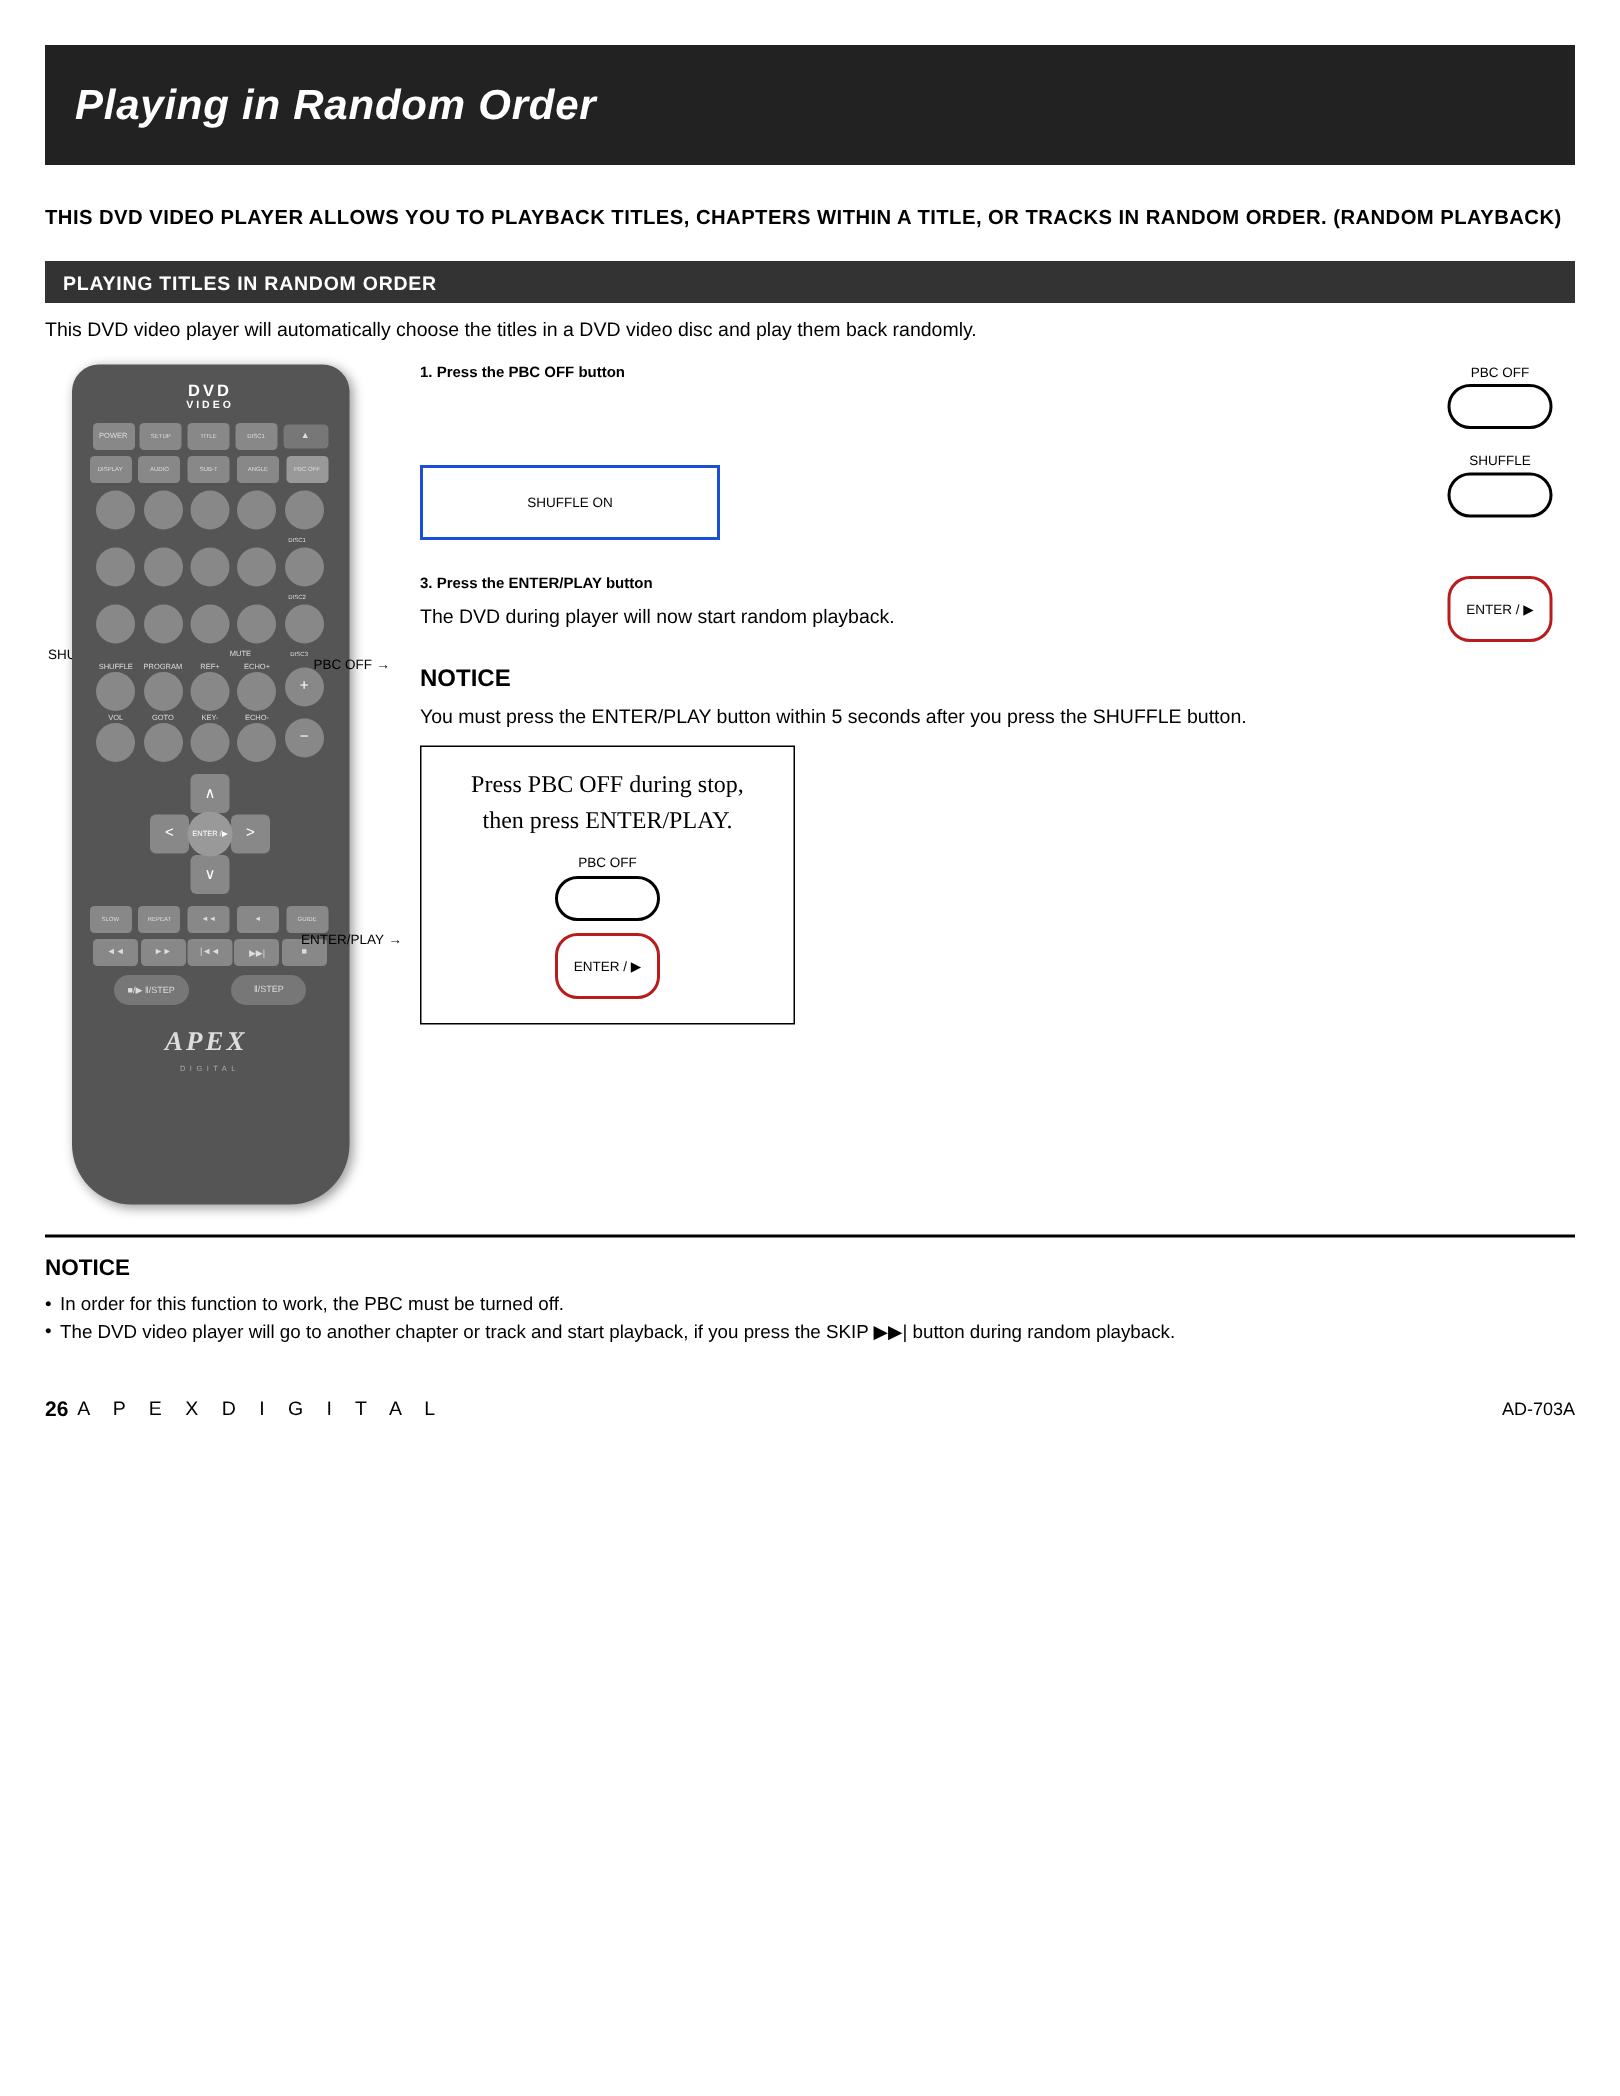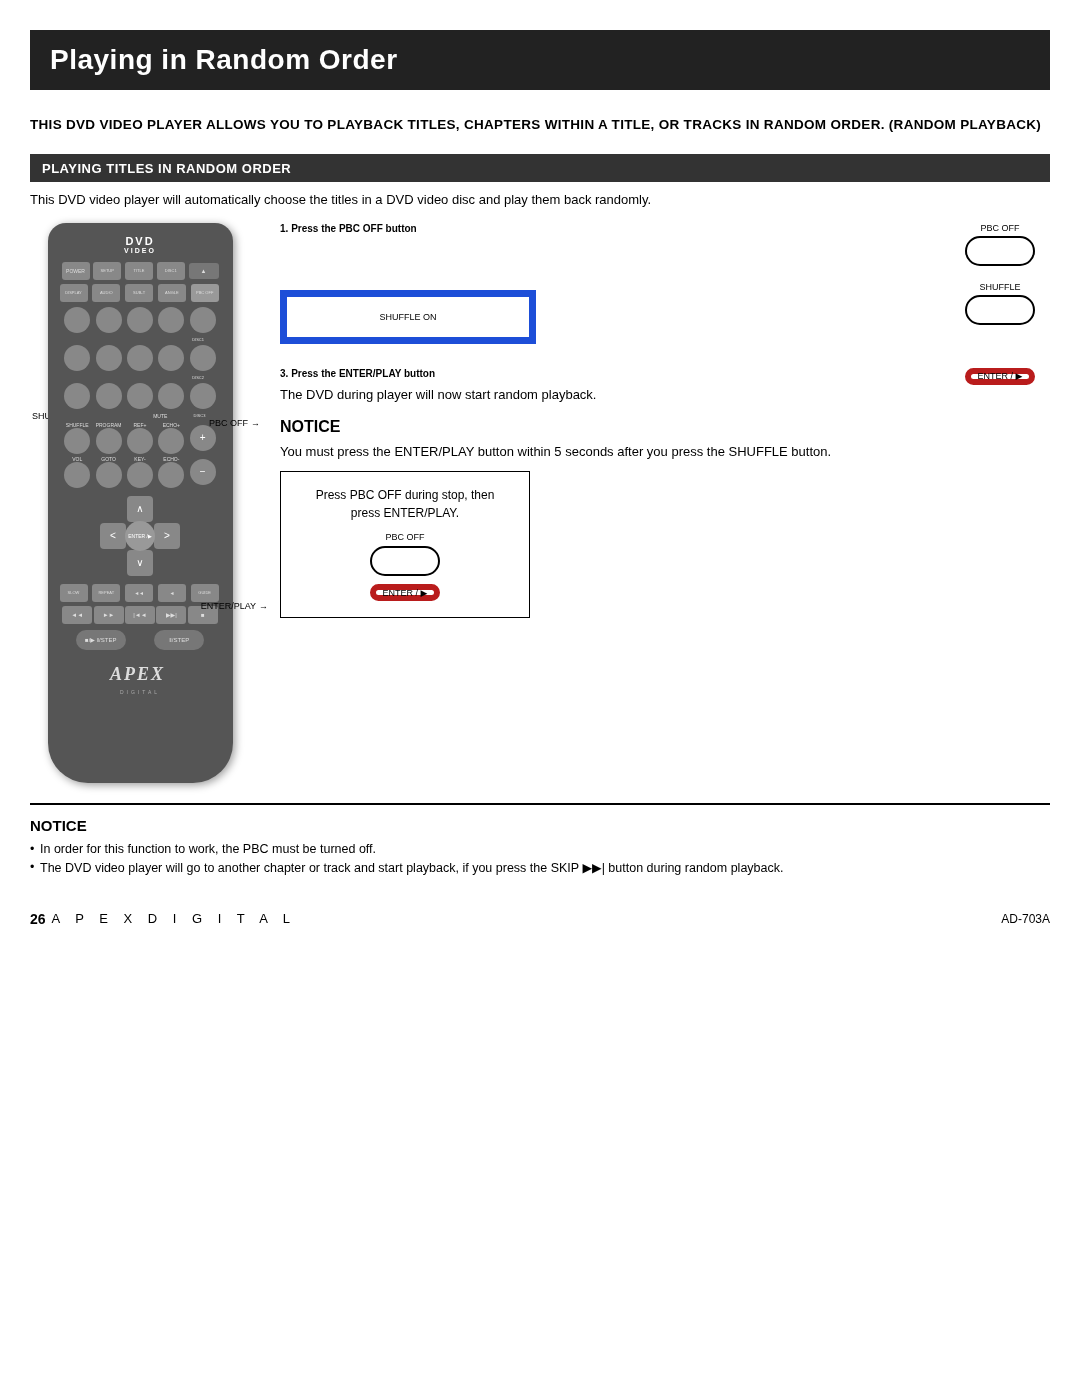--- a/index.html
+++ b/index.html
@@ -16,24 +16,25 @@
       width: 1080px;
       min-height: 1397px;
       padding: 0;
       position: relative;
     }
 
     
     .title-bar {
       background: #222;
       margin: 30px 30px 0 30px;
-      padding: 14px 20px;
+      padding: 24px 20px;
       display: flex;
       align-items: flex-end;
       position: relative;
+      font-style: italic;
     }
     .title-bar h1 {
       color: #fff;
       font-size: 28px;
       font-weight: bold;
       letter-spacing: 0.5px;
     }
 
     
     .intro-text {
@@ -342,37 +343,37 @@
       border: 2px solid #000;
       border-radius: 15px;
       background: #fff;
       display: flex;
       align-items: center;
       justify-content: center;
     }
 
     .btn-enter-play {
       width: 70px;
-      height: 17px;
-      border: 6px solid #b91c1c;
+      height: 44px;
+      border: 2px solid #b91c1c;
       border-radius: 15px;
       background: #fff;
       display: flex;
       align-items: center;
       justify-content: center;
       font-size: 9px;
     }
 
     
     .screen-box {
-      border: 7px solid #1d4ed8;
+      border: 2px solid #1d4ed8;
       padding: 15px 12px;
       margin: 8px 0;
       min-height: 50px;
-      width: 256px;
+      width: 200px;
       display: flex;
       align-items: center;
       justify-content: center;
     }
 
     .screen-text {
       font-size: 9px;
       text-align: center;
     }
 
@@ -400,23 +401,24 @@
       text-align: center;
     }
 
     .resume-title {
       font-weight: bold;
       font-size: 13px;
       margin-bottom: 6px;
     }
 
     .resume-text {
-      font-size: 12px;
+      font-size: 16px;
       margin-bottom: 10px;
       line-height: 1.5;
+      font-family: Liberation Serif, serif;
     }
 
     
     .bottom-notice {
       border-top: 2px solid #000;
       margin: 20px 30px 0 30px;
       padding-top: 12px;
     }
 
     .bottom-notice-title {

